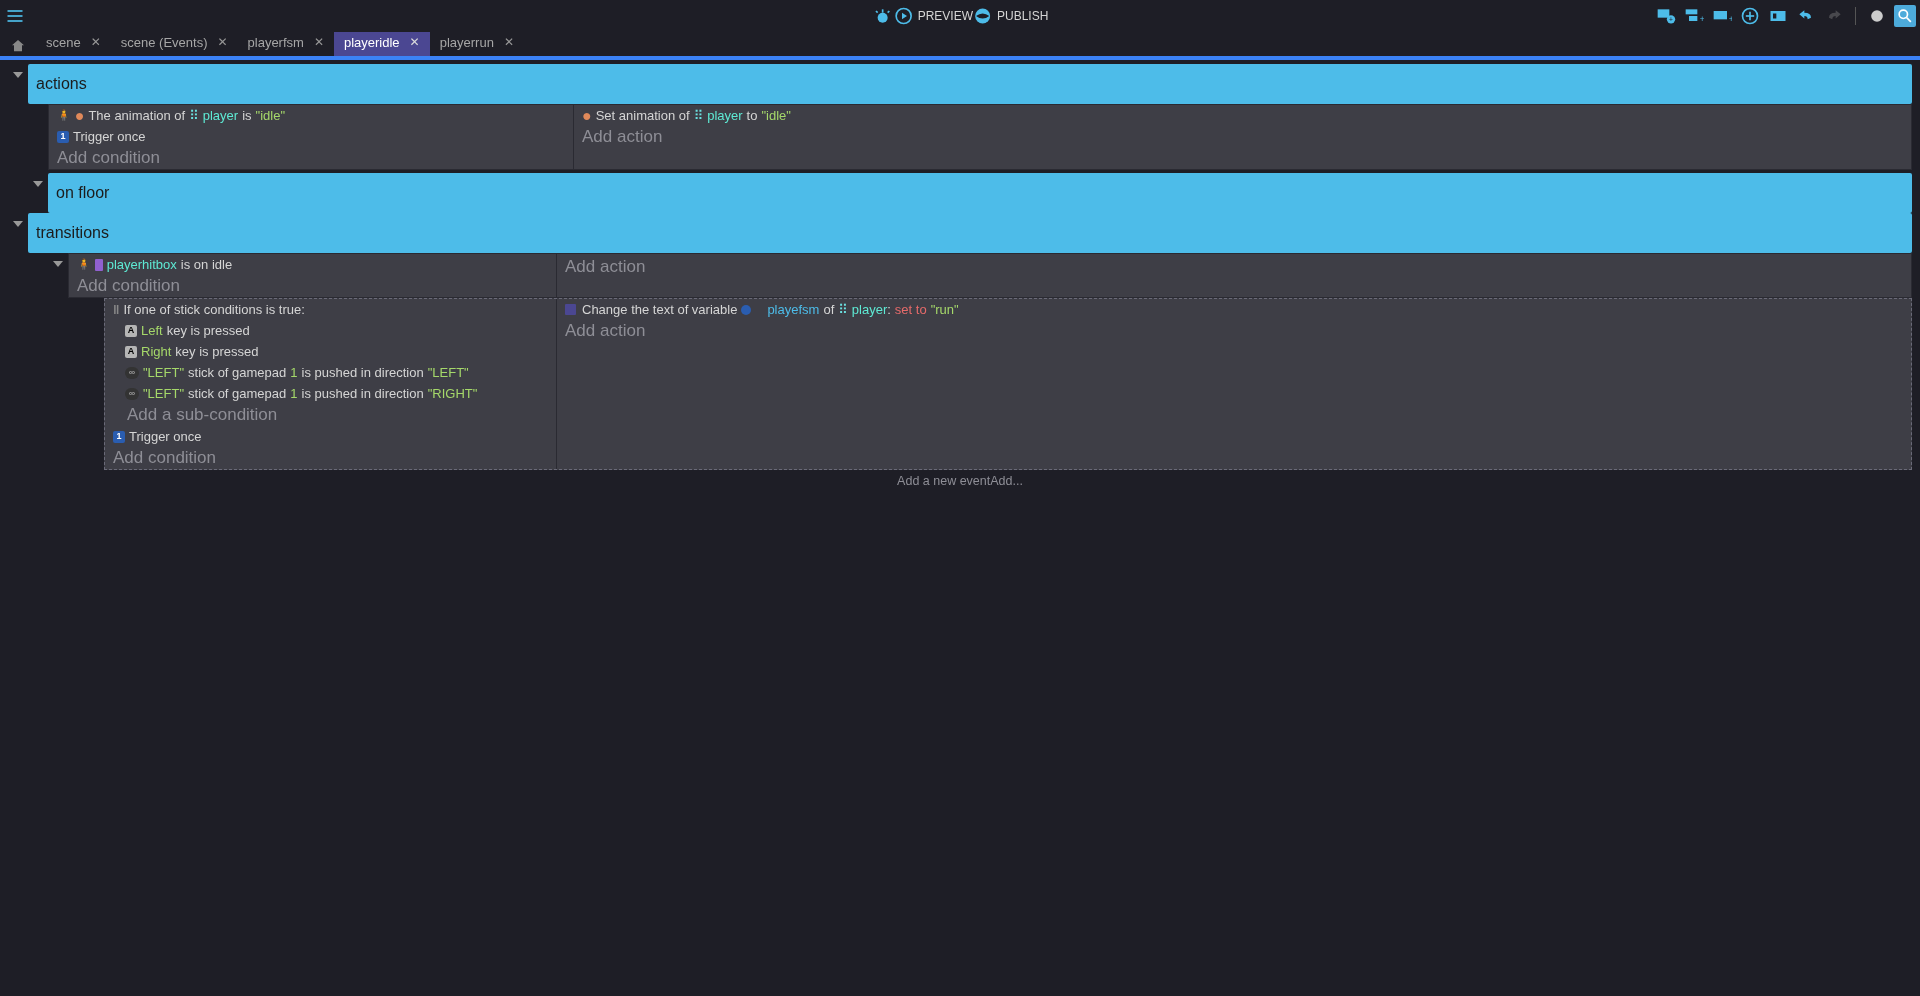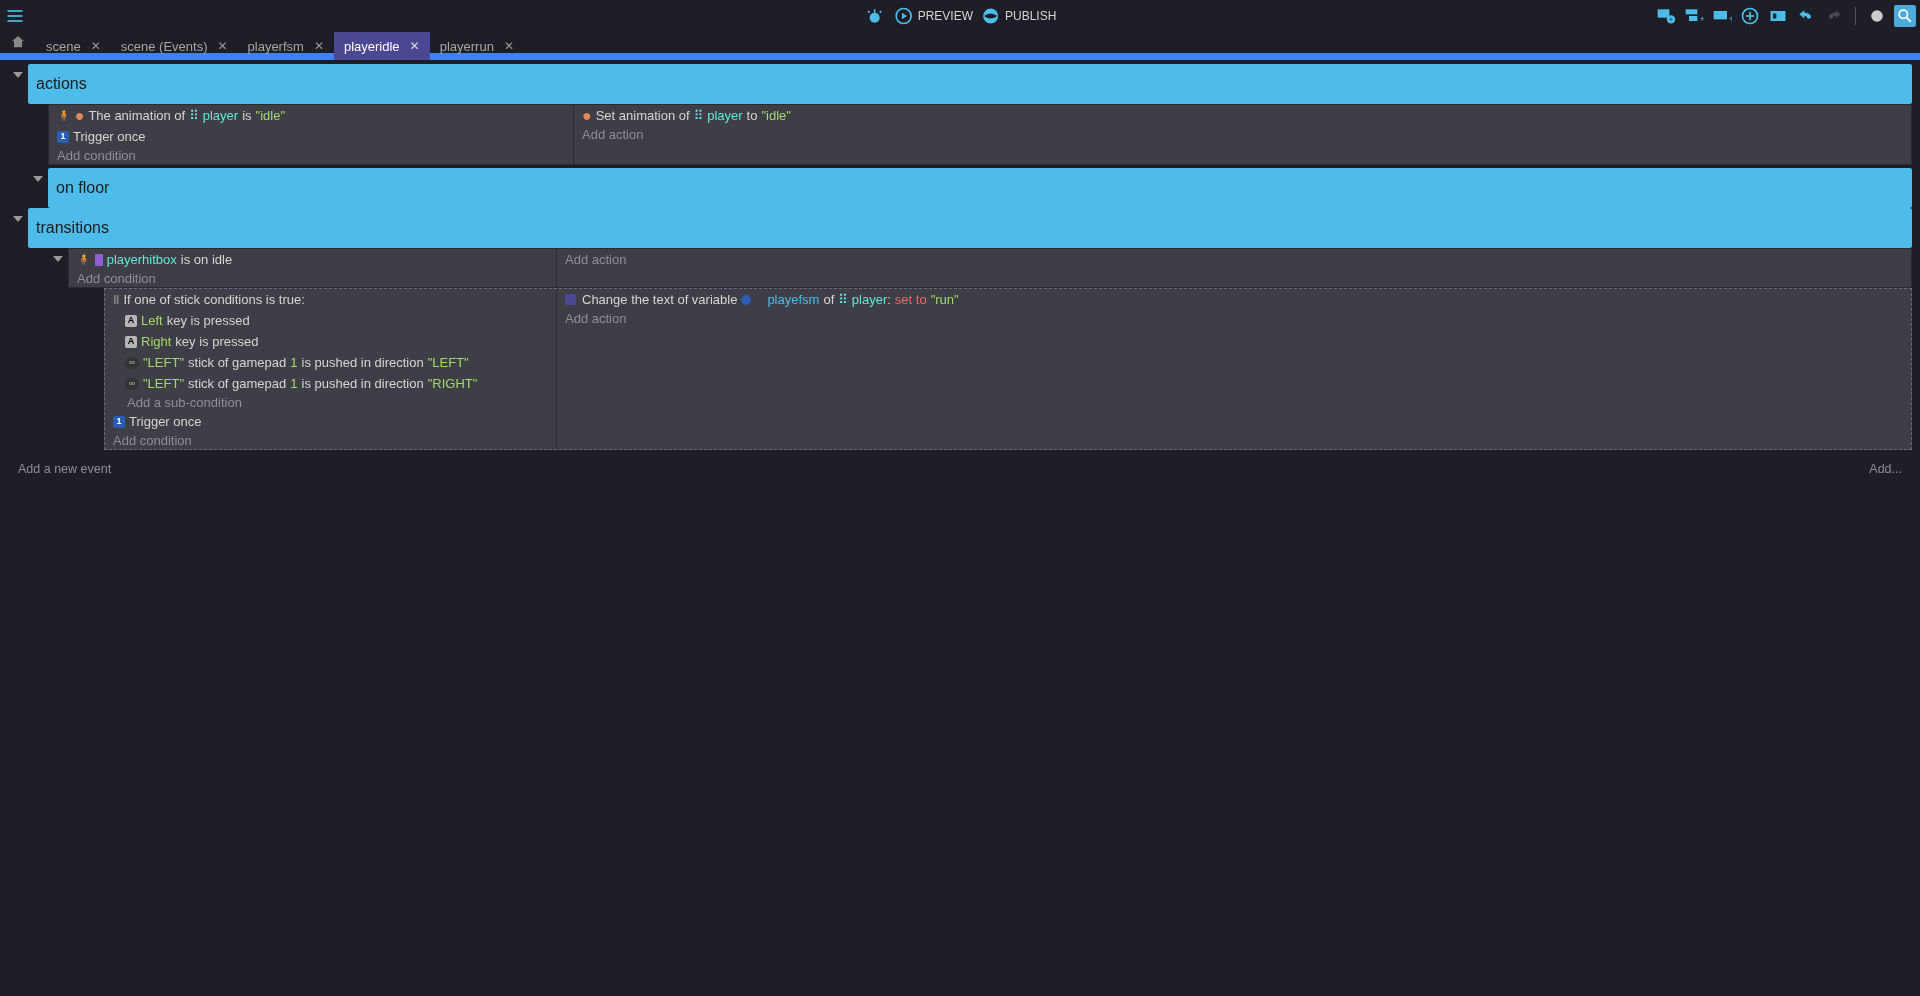--- a/index.html
+++ b/index.html
@@ -2,29 +2,29 @@
 <html><head>
 <meta charset="utf-8">
 <style>
 * { margin: 0; padding: 0; box-sizing: border-box; font-family: -apple-system, "Segoe UI", Arial, sans-serif; }
 body { background: #1e1e26; color: #d5d5d5; font-size: 13px; overflow-x: hidden; }
 
 
 .top-toolbar { height: 32px; background: #1e1e26; display: flex; align-items: center; padding: 0 4px; position: relative; }
 .hamburger { width: 24px; height: 24px; display:flex; align-items:center; justify-content:center; cursor:pointer; margin-right: 8px; }
 .hamburger svg { width: 20px; height: 20px; }
-.center-actions { position: absolute; left: 50%; transform: translateX(-50%); display:flex; align-items:center; gap: 8px; }
+.center-actions { position: absolute; left: 50%; transform: translateX(-50%); display:flex; align-items:center; gap: 0; }
 .right-actions { position:absolute; right:4px; display:flex; align-items:center; gap: 6px; }
 .tb-btn { display:flex; align-items:center; gap:4px; color:#d5d5d5; cursor:pointer; font-size:12px; }
 .icon-btn { width:22px; height:22px; display:flex; align-items:center; justify-content:center; cursor:pointer; }
 .icon-btn svg { width:20px; height:20px; }
 .divider-v { width:1px; height:18px; background:#555; margin:0 4px;}
 
 
-.tabbar { height: 28px; background:#1e1e26; display:flex; align-items:flex-start; padding-left:8px; border-bottom:7px solid #3b82f6; }
+.tabbar { height: 28px; background:#1e1e26; display:flex; align-items:flex-end; padding-left:8px; border-bottom:4px solid #3b82f6; }
 .home-icon { width:20px; height:20px; display:flex; align-items:center; justify-content:center; margin-right:8px; cursor:pointer; }
 .tab { display:flex; align-items:center; height:28px; padding:0 10px; gap:10px; color:#a6a6a6; cursor:pointer; }
 .tab.active { background:#4b4792; color:#fff; }
 .tab .close-x { font-size:12px; color:#999; }
 .tab.active .close-x { color:#ddd; }
 
 
 .event-sheet { padding: 4px 8px 8px 8px; }
 .row-wrap { display:flex; align-items:flex-start; }
 .caret { width:20px; display:flex; align-items:center; justify-content:center; padding-top:6px; cursor:pointer; }
@@ -34,28 +34,28 @@
 
 .event-block { display:flex; flex:1; background:#3e3e46; border:1px solid #2a2a32; }
 .event-block.dashed { border:1px dashed #6a6a78; }
 .cond-col { width:545px; border-right:1px solid #2a2a32; }
 .act-col { flex:1; }
 .cond-col.narrow1 { width:525px; }
 .cond-col.narrow2 { width:488px; }
 .cond-col.narrow3 { width:452px; }
 
 .evt-line { padding:2px 8px; color:#d5d5d5; display:flex; align-items:center; gap:4px; line-height:17px; }
-.add-link { padding:1px 8px; color:#8e8e96; cursor:pointer; text-decoration-color:transparent; font-size:13px; }
+.add-link { padding:1px 8px; color:#8e8e96; cursor:pointer; text-decoration-color:transparent; font-size:17px; }
 
 .txt-objref { color:#5eead4; }
 .txt-string { color:#a5d86a; }
 .txt-action { color:#e66a6a; }
 .txt-var { color:#4dbce9; }
 
-.footer-row { display:flex; justify-content:space-between; padding:12px 10px; color:#8e8e96; font-size:12.5px;}
+.footer-row { display:flex; justify-content:center; padding:4px 10px; color:#8e8e96; font-size:12.5px;}
 .footer-row span { cursor:pointer; }
 
 .spacer4 { height:3px; }
 
 
 .badge { display:inline-flex; align-items:center; justify-content:center; width:12px; height:12px; border-radius:2px; font-size:9px; font-weight:bold; flex-shrink:0;}
 .badge-trigger { background:#2a5db0; color:#fff; }
 .badge-key { background:#b5b5b5; color:#000; }
 .badge-gp { background:#333; color:#999; border-radius:6px; width:14px;}
 .badge-or { color:#888; font-weight:bold;}

